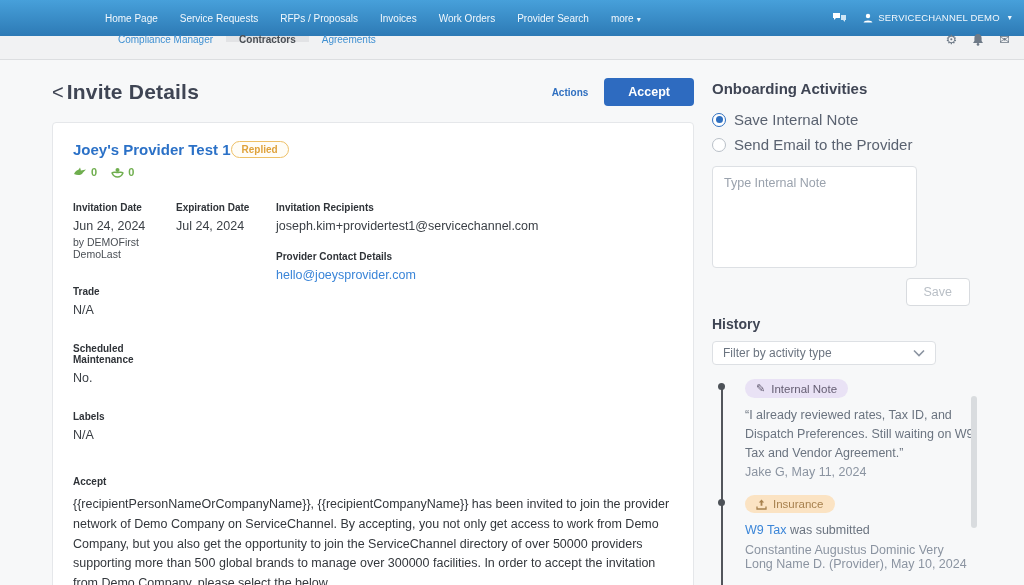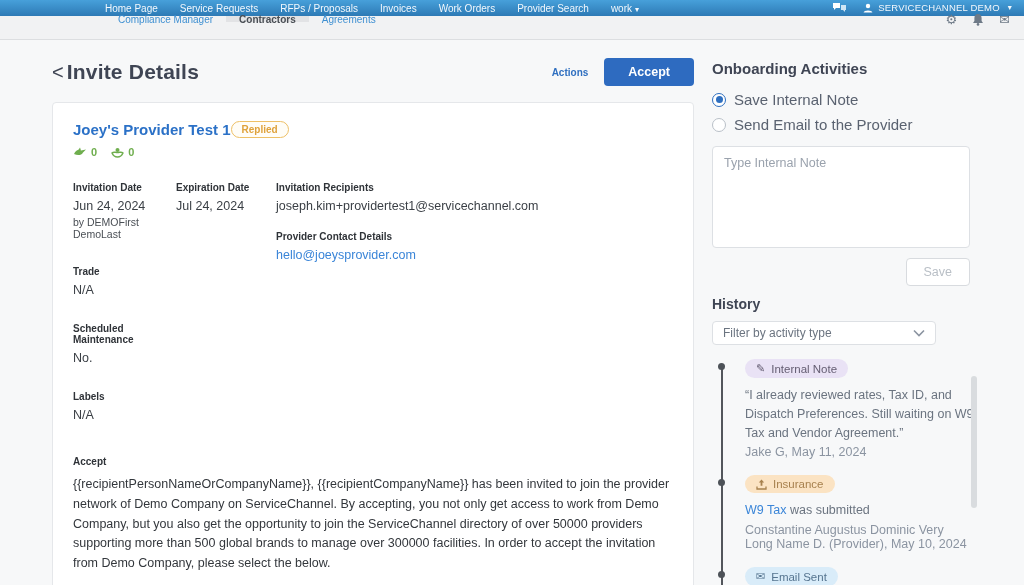--- a/index.html
+++ b/index.html
@@ -4,21 +4,21 @@
 <style>
   * { margin:0; padding:0; box-sizing:border-box; }
   html,body { width:1024px; height:585px; overflow:hidden; }
   body {
     font-family:"Liberation Sans","DejaVu Sans",sans-serif;
     background:#f7f8f9; color:#3a3f45; font-size:12px;
   }
 
   
   .topbar {
-    height:16px; background:linear-gradient(#47a0da,#2d7ab5);
+    height:36px; background:linear-gradient(#47a0da,#2d7ab5);
     display:flex; align-items:center; padding:0 12px 0 105px;
     color:#f2f8fd; font-size:10px;
   }
   .topbar .nav-links { display:flex; gap:22px; align-items:center; }
   .topbar a { color:#f2f8fd; text-decoration:none; cursor:pointer; }
   .caret-down::after { content:"▾"; font-size:8px; margin-left:3px; }
   .topbar .right { margin-left:auto; display:flex; align-items:center; gap:16px; }
   .topbar .user { display:flex; align-items:center; gap:5px; font-size:9.5px; letter-spacing:.2px; }
   .icon-svg { display:inline-block; vertical-align:middle; }
 
@@ -77,21 +77,21 @@
   
   .panel-title { font-size:15px; font-weight:700; color:#3f4554; margin-bottom:14px; }
   .radio-row { display:flex; align-items:center; gap:8px; margin-bottom:8px; color:#5a6270; font-size:15px; cursor:pointer; }
   .radio { width:14px; height:14px; border-radius:50%; border:1px solid #b9c0c8; background:#fff; position:relative; flex:0 0 14px; }
   .radio.selected { border:1px solid #2e6fc0; }
   .radio.selected::after {
     content:""; position:absolute; left:2.5px; top:2.5px; width:7px; height:7px;
     border-radius:50%; background:#2e6fc0;
   }
   .note-area {
-    width:258px; height:102px; border:1px solid #dde0e4; border-radius:4px;
+    width:205px; height:102px; border:1px solid #dde0e4; border-radius:4px;
     background:#fff; resize:none; font-family:inherit; font-size:12.5px;
     color:#5a6270; padding:9px 11px; margin-top:5px; outline:none;
   }
   .note-area::placeholder { color:#9aa2ad; }
   .save-row { display:flex; justify-content:flex-end; margin-top:7px; }
   .save-btn {
     background:#fff; border:1px solid #d8dbdf; color:#b9bfc6; font-size:12.5px;
     border-radius:4px; padding:6px 17px; cursor:default;
   }
   .history-title { font-size:14px; font-weight:700; color:#3f4554; margin:10px 0 9px 0; }
@@ -132,21 +132,21 @@
 <body>
 
 <div class="topbar">
   <div class="nav-links">
     <a>Home Page</a>
     <a>Service Requests</a>
     <a>RFPs / Proposals</a>
     <a>Invoices</a>
     <a>Work Orders</a>
     <a>Provider Search</a>
-    <a class="caret-down">work</a>
+    <a class="caret-down">more</a>
   </div>
   <div class="right">
     <span>
       <svg class="icon-svg" width="15" height="12" viewBox="0 0 15 12">
         <path d="M1 1h7v5H4L2 8V6H1z" fill="#fff"></path>
         <path d="M9 3h5v5h-1v2l-2-2H9z" fill="#cfe6f5"></path>
       </svg>
     </span>
     <span class="user caret-down">
       <svg class="icon-svg" width="10" height="10" viewBox="0 0 10 10">

